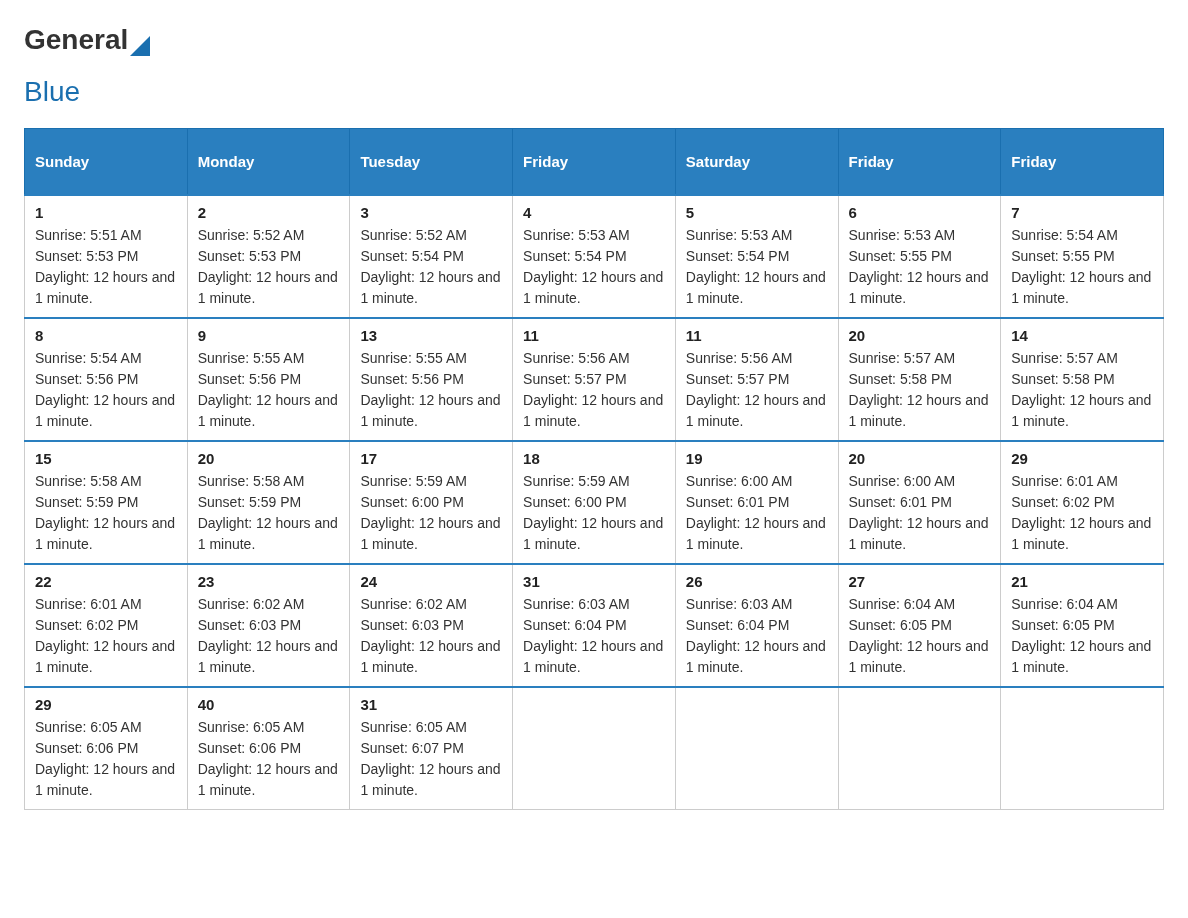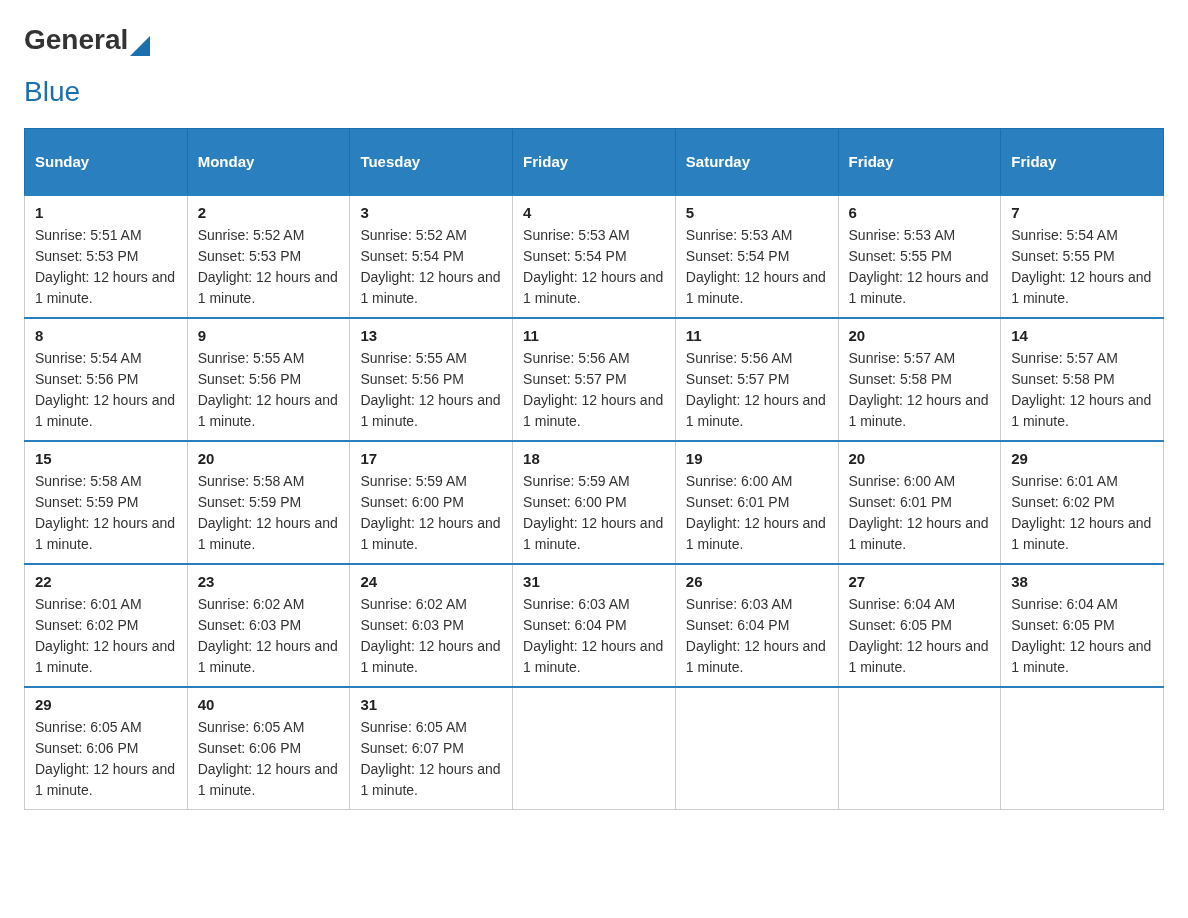--- a/index.html
+++ b/index.html
@@ -219,21 +219,21 @@
       </td>
         <td>
         <span class="day-number">26</span>
         <span class="day-info">Sunrise: 6:03 AM<br>Sunset: 6:04 PM<br>Daylight: 12 hours and 1 minute.</span>
       </td>
         <td>
         <span class="day-number">27</span>
         <span class="day-info">Sunrise: 6:04 AM<br>Sunset: 6:05 PM<br>Daylight: 12 hours and 1 minute.</span>
       </td>
         <td>
-        <span class="day-number">38</span>
+        <span class="day-number">21</span>
         <span class="day-info">Sunrise: 6:04 AM<br>Sunset: 6:05 PM<br>Daylight: 12 hours and 1 minute.</span>
       </td>
       </tr>
       <tr class="week-row">
         <td>
         <span class="day-number">29</span>
         <span class="day-info">Sunrise: 6:05 AM<br>Sunset: 6:06 PM<br>Daylight: 12 hours and 1 minute.</span>
       </td>
         <td>
         <span class="day-number">40</span>

